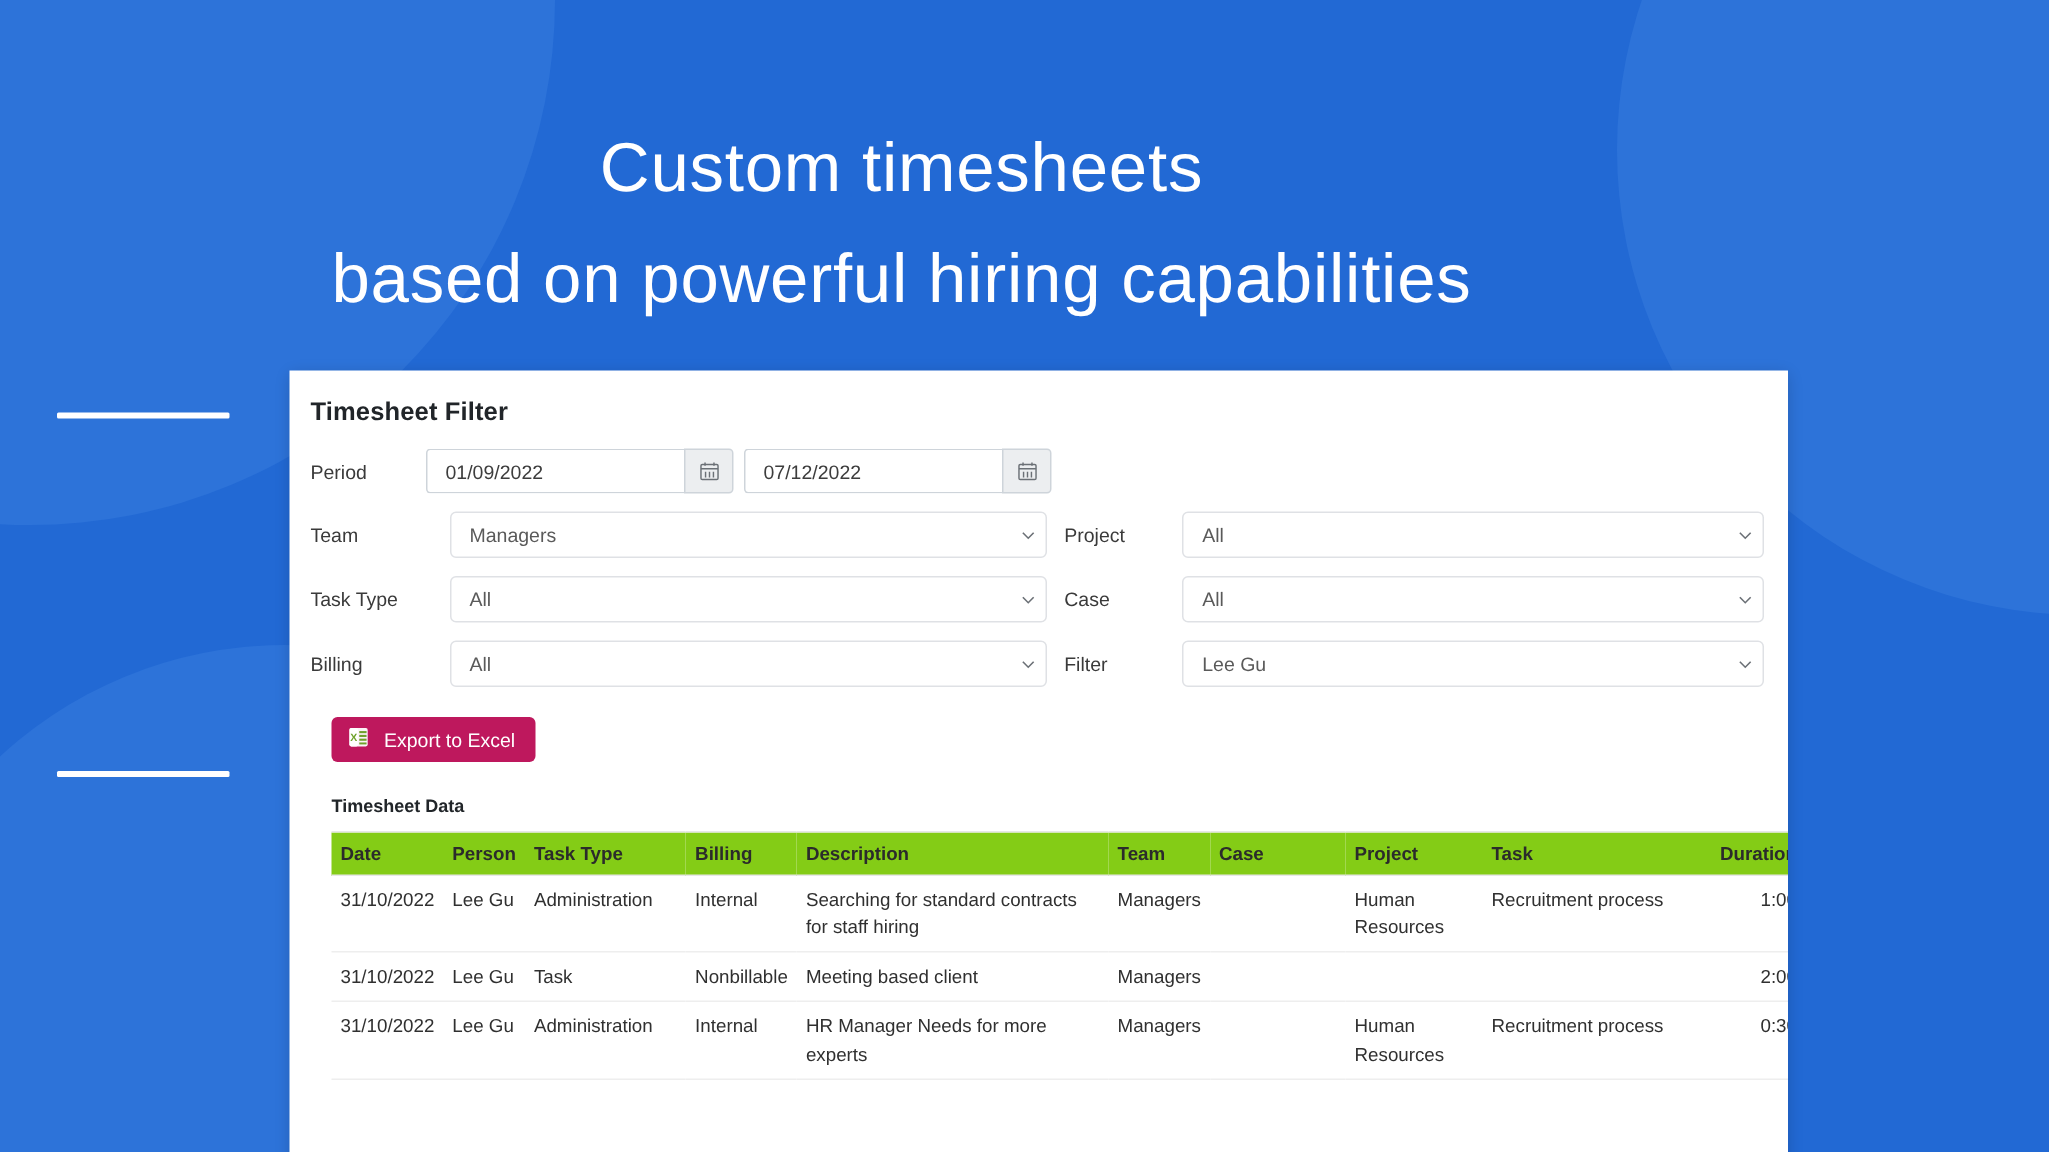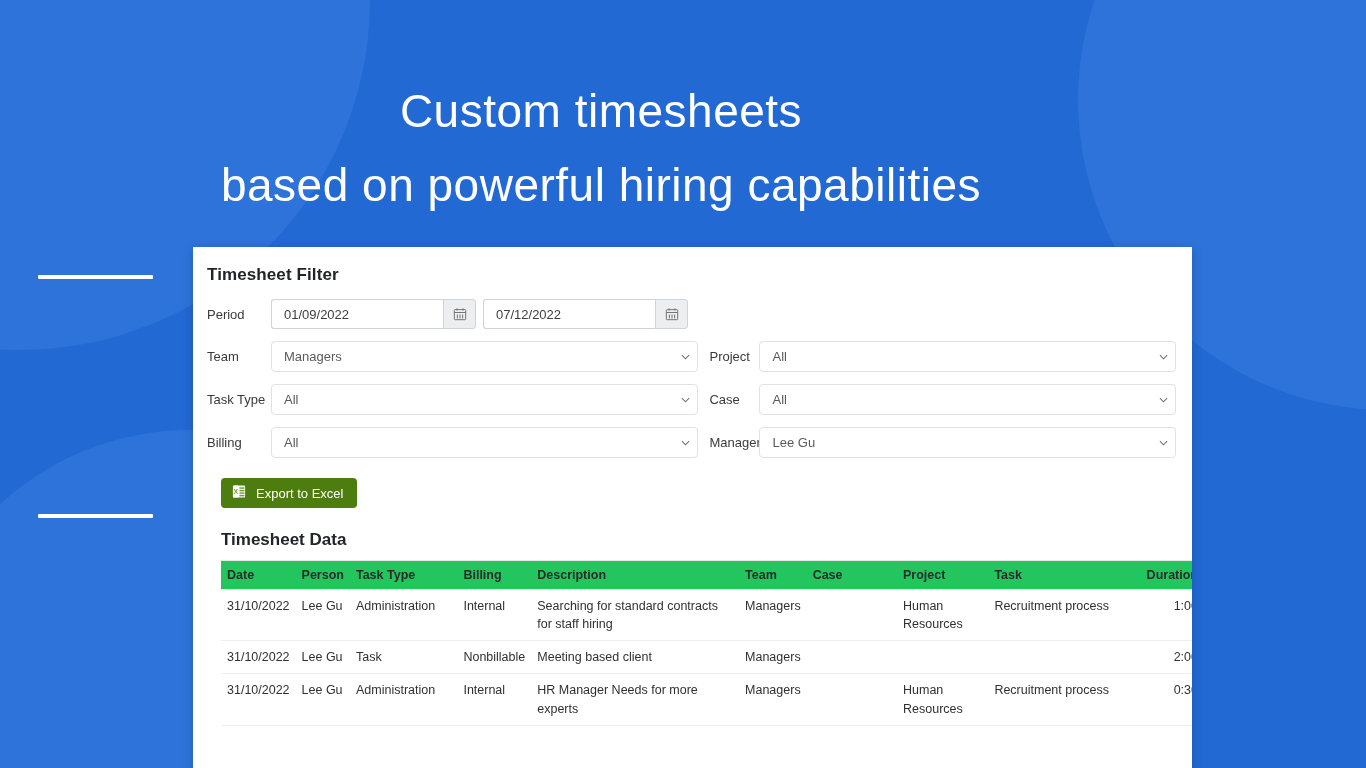--- a/index.html
+++ b/index.html
@@ -45,21 +45,21 @@
   .card-inner { padding: 18px 16px 0 14px; }
 
   .panel-title {
     font-size: 17px; font-weight: 600; color: #212529;
     margin: 0 0 14px 0; letter-spacing: 0.1px;
   }
 
   
   .filter-rows { position: relative; }
   .frow { display: flex; align-items: center; margin-bottom: 12px; }
-  .fcol { display: flex; align-items: center; }
+  .fcol { display: flex; align-items: center; gap: 29px; }
   .fcol.left  { width: 494px; }
   .fcol.right { width: 480px; }
   .flabel {
     font-size: 13px; color: #3a3a3a; white-space: nowrap;
   }
   .fcol.left  .flabel { width: 64px; }
   .fcol.right .flabel { width: 61px; padding-left: 11px; }
 
   .ctl-wrap { position: relative; flex: 1; }
 
@@ -91,39 +91,39 @@
     border: 1px solid #ced4da; border-radius: 0 3px 3px 0;
     background: #eceef0;
     display: flex; align-items: center; justify-content: center;
   }
   .date-spacer { width: 7px; }
 
   
   #export-row { margin-top: 20px; margin-left: 14px; }
   #export-button {
     display: inline-flex; align-items: center; gap: 9px;
-    background: #4d7c0f; color: #ffffff;
+    background: #be185d; color: #ffffff;
     border: none; border-radius: 4px;
     height: 30px; padding: 0 14px 0 11px;
     font-size: 13px; font-family: "Liberation Sans", sans-serif;
     cursor: pointer;
   }
 
   
   #data-section { margin-top: 22px; padding: 0 0 0 14px; }
   #data-title {
-    font-size: 17px; font-weight: 600; color: #212529;
+    font-size: 12px; font-weight: 600; color: #212529;
     margin-bottom: 10px;
   }
   table#timesheet-table {
     width: 985px; border-collapse: collapse;
     font-size: 12.5px; color: #303030;
   }
   #timesheet-table thead th {
-    background: #22c55e; font-weight: 600; color: #2b2b2b;
+    background: #84cc16; font-weight: 600; color: #2b2b2b;
     text-align: left; padding: 7px 6px; vertical-align: middle;
     border-top: 1px solid #e7e7e7; border-bottom: 1px solid #e7e7e7;
     white-space: nowrap;
     margin-top: 41px;
   }
   #timesheet-table tbody td {
     padding: 7px 6px; vertical-align: top;
     border-bottom: 1px solid #eeeeee; line-height: 1.45;
   }
   .col-date     { width: 70px; }
@@ -252,21 +252,21 @@
             <div class="ctl-wrap">
               <div class="sel">All</div>
               <span class="chev">
                 <svg width="9" height="6" viewBox="0 0 10 6" fill="none" stroke="#6b7076" stroke-width="1.2">
                     <path d="M1 1l4 4 4-4"></path>
                   </svg>
               </span>
             </div>
           </div>
           <div class="fcol right">
-            <div class="flabel">Manager</div>
+            <div class="flabel">Filter</div>
             <div class="ctl-wrap">
               <div class="sel">Lee Gu</div>
               <span class="chev">
                 <svg width="9" height="6" viewBox="0 0 10 6" fill="none" stroke="#6b7076" stroke-width="1.2">
                     <path d="M1 1l4 4 4-4"></path>
                   </svg>
               </span>
             </div>
           </div>
         </div>

